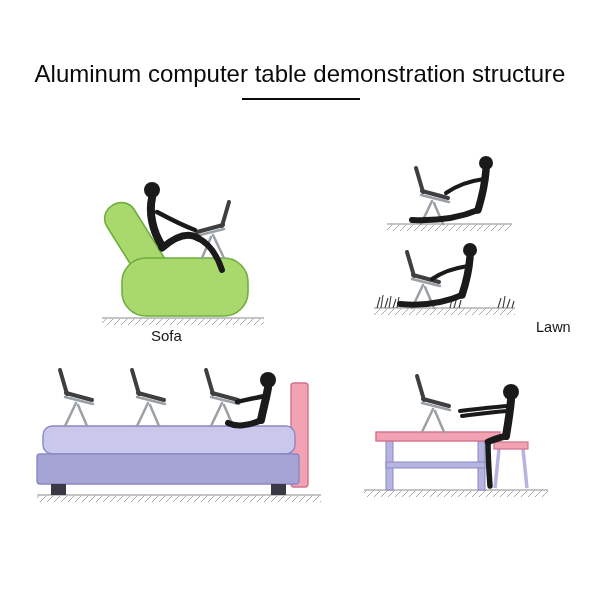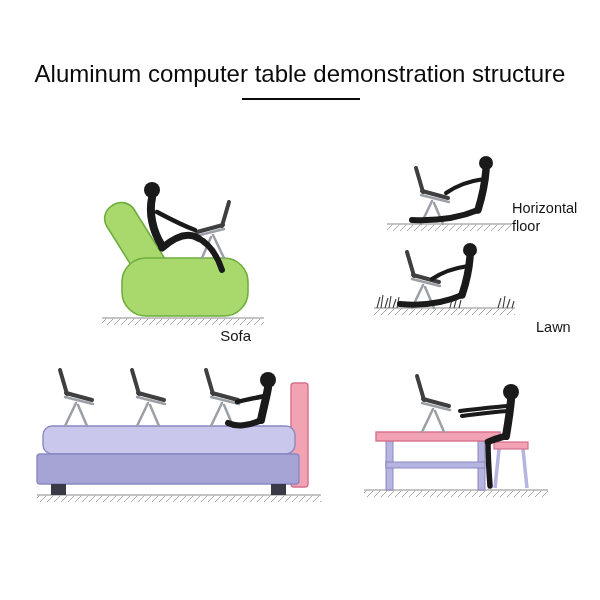--- a/index.html
+++ b/index.html
@@ -9,21 +9,21 @@
   }
   .page-title{
     position:absolute;top:52px;left:0;width:600px;text-align:center;
     font-size:24px;color:#0a0a0a;white-space:nowrap;letter-spacing:0;margin-top:8px;
   }
   .title-underline{
     position:absolute;top:98px;left:242px;width:118px;height:2px;background:#0a0a0a;
   }
   .scene{position:absolute;}
   .scene-label{
-    position:absolute;color:#151515;font-size:15px;text-align:right;line-height:1.25;
+    position:absolute;color:#151515;font-size:15px;text-align:left;line-height:1.25;
   }
   .label-right{text-align:left;font-size:14.5px;}
   svg{display:block;overflow:visible;}
 </style>
 </head>
 <body>
 
 <div class="canvas">
 
   <svg width="0" height="0" style="position:absolute">
@@ -85,21 +85,20 @@
       </g>
       <use href="#g-laptop-stand" transform="translate(30,76)"></use>
       <g stroke="#1a1a1a" fill="none" stroke-linecap="round">
         <circle cx="101" cy="15" r="7" fill="#1a1a1a" stroke="none"></circle>
         <path d="M101,22 C100,35 97,49 93,62" stroke-width="7.5"></path>
         <path d="M93,62 C74,70 50,73 27,72" stroke-width="6"></path>
         <path d="M99,31 C84,33 71,38 61,45" stroke-width="4"></path>
       </g>
     </svg>
   </div>
-  <div class="scene-label label-right" style="left:512px;top:199px;width:84px">Horizontal floor</div>
 
   <div class="scene" style="left:372px;top:240px;width:145px;height:80px">
     <svg width="145" height="80" viewBox="0 0 145 80">
       <defs>
         <pattern id="ph-lawn" width="7" height="7" patternUnits="userSpaceOnUse">
           <path d="M0 7 L7 0" stroke="#aaaaaa" stroke-width="1"></path>
         </pattern>
       </defs>
       <g>
         <line x1="2" y1="68" x2="143" y2="68" stroke="#8c8c8c" stroke-width="1.2"></line>

